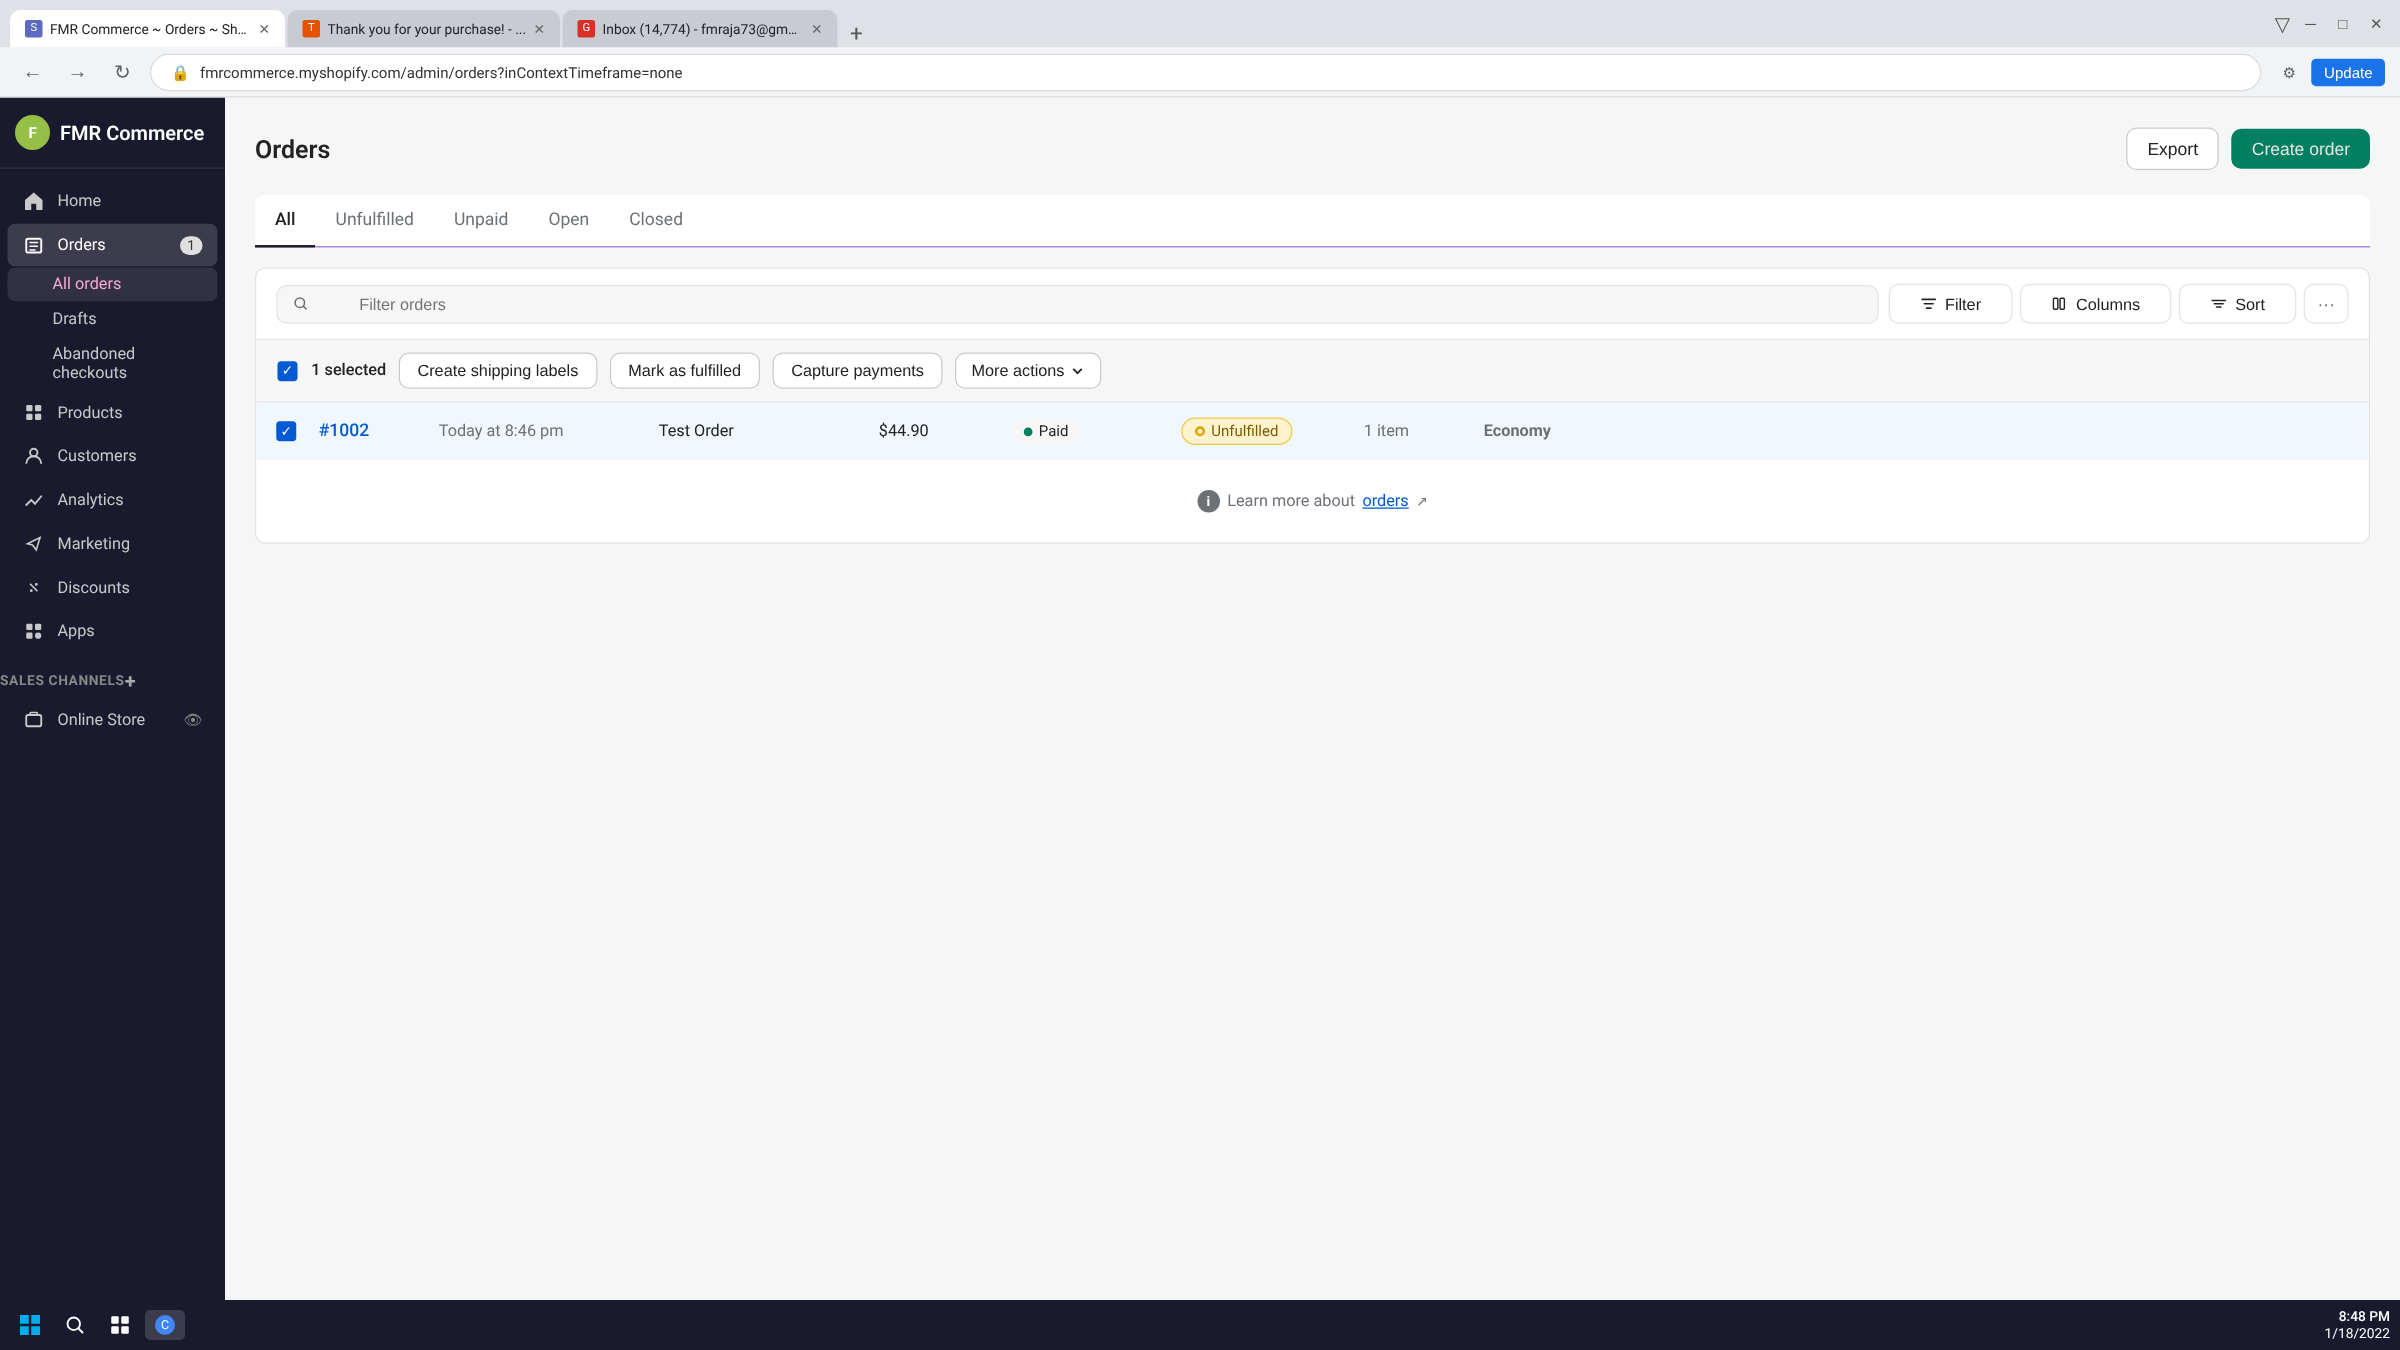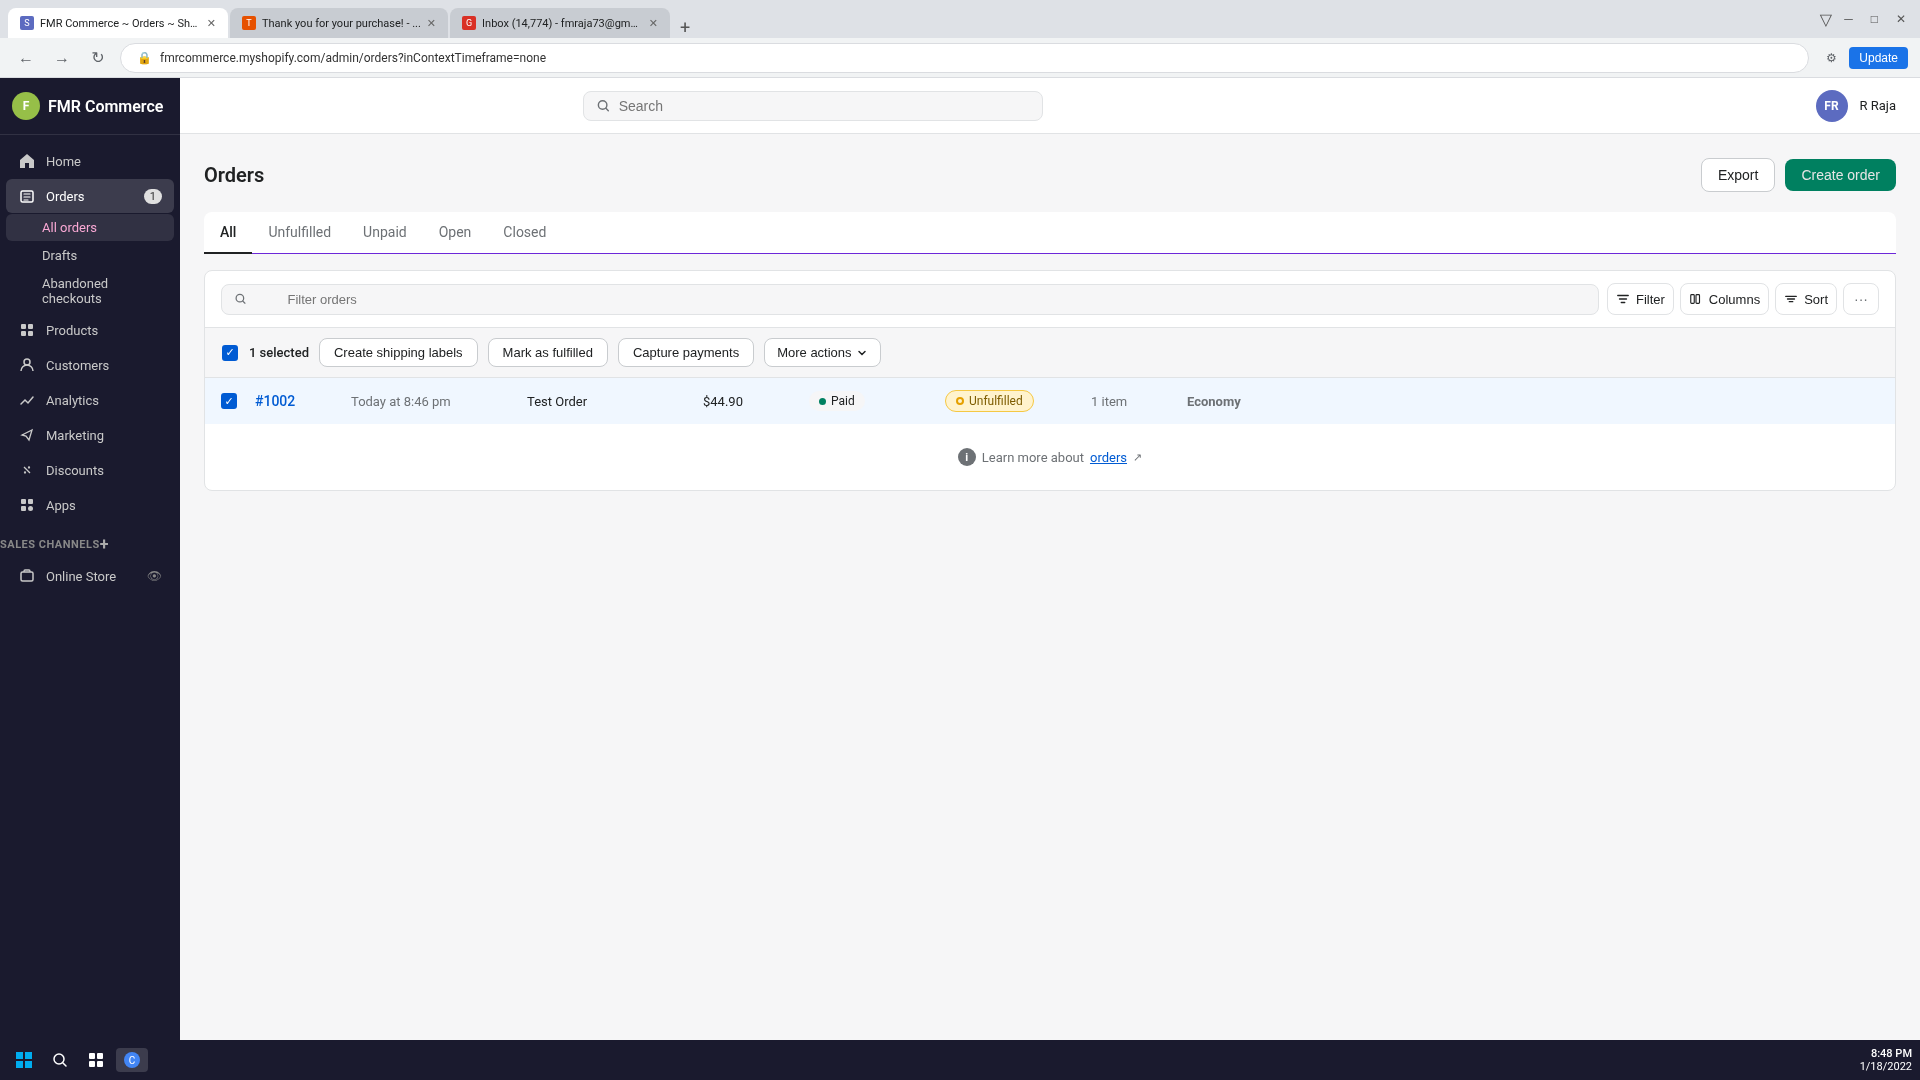--- a/index.html
+++ b/index.html
@@ -66,21 +66,21 @@
     .tab.active { color: #202223; border-bottom-color: #202223; font-weight: 500; }
 
     
     .orders-card { background: white; border-radius: 8px; border: 1px solid #e1e3e5; }
 
     
     .filter-row { display: flex; align-items: center; padding: 12px 16px; gap: 8px; border-bottom: 1px solid #e1e3e5; }
     .filter-search { flex: 1; display: flex; align-items: center; gap: 8px; background: #f6f6f7; border: 1px solid #e1e3e5; border-radius: 8px; padding: 7px 12px; }
     .filter-search input { border: none; background: transparent; outline: none; font-size: 14px; color: #6d7175; width: 100%; }
     .filter-buttons { display: flex; gap: 6px; }
-    .filter-btn { display: flex; align-items: center; gap: 6px; background: white; border: 1px solid #e1e3e5; border-radius: 8px; padding: 7px 8px; font-size: 13px; cursor: pointer; color: #202223; }
+    .filter-btn { display: flex; align-items: center; gap: 6px; background: white; border: 1px solid #e1e3e5; border-radius: 8px; padding: 7px 24px; font-size: 13px; cursor: pointer; color: #202223; }
     .more-btn { background: white; border: 1px solid #e1e3e5; border-radius: 8px; padding: 7px 10px; font-size: 14px; cursor: pointer; color: #6d7175; }
 
     
     .selection-toolbar { display: flex; align-items: center; padding: 10px 16px; gap: 10px; background: #f6f6f7; border-bottom: 1px solid #e1e3e5; }
     .selection-count { font-size: 13px; color: #202223; font-weight: 500; }
     .toolbar-btn { background: white; border: 1px solid #c9cccf; border-radius: 8px; padding: 6px 14px; font-size: 13px; cursor: pointer; color: #202223; }
     .more-actions-btn { display: flex; align-items: center; gap: 4px; background: white; border: 1px solid #c9cccf; border-radius: 8px; padding: 6px 12px; font-size: 13px; cursor: pointer; color: #202223; }
     .checkbox-wrap { width: 18px; height: 18px; display: flex; align-items: center; justify-content: center; }
     .checkbox { width: 16px; height: 16px; border-radius: 3px; border: 2px solid #005bd3; background: #005bd3; display: flex; align-items: center; justify-content: center; cursor: pointer; flex-shrink: 0; }
     .checkbox .check { color: white; font-size: 11px; }
@@ -267,35 +267,20 @@
           </div>
           <span>Online Store</span>
         </div>
         <span style="color:#888;font-size:12px;">👁</span>
       </div>
     </div>
   </div>
 
   <div class="main">
 
-    <div class="topbar">
-      <div class="search-bar">
-        <div class="search-input-wrap">
-          <svg width="16" height="16" viewBox="0 0 16 16" fill="none">
-            <circle cx="7" cy="7" r="4.5" stroke="#6d7175" stroke-width="1.5"></circle>
-            <path d="M10.5 10.5L13 13" stroke="#6d7175" stroke-width="1.5" stroke-linecap="round"></path>
-          </svg>
-          <input style="border: none; background: transparent; outline: none; font-size: 14px; color: rgb(109, 113, 117); width: 100%;" placeholder="Search">
-        </div>
-      </div>
-      <div class="topbar-right">
-        <div class="avatar">FR</div>
-        <span style="font-size:13px;color:#202223;">R Raja</span>
-      </div>
-    </div>
 
     <div class="page-content">
       <div class="page-header">
         <h1 class="page-title">Orders</h1>
         <div class="page-actions">
           <button class="btn-export">Export</button>
           <button class="btn-create">Create order</button>
         </div>
       </div>
 

